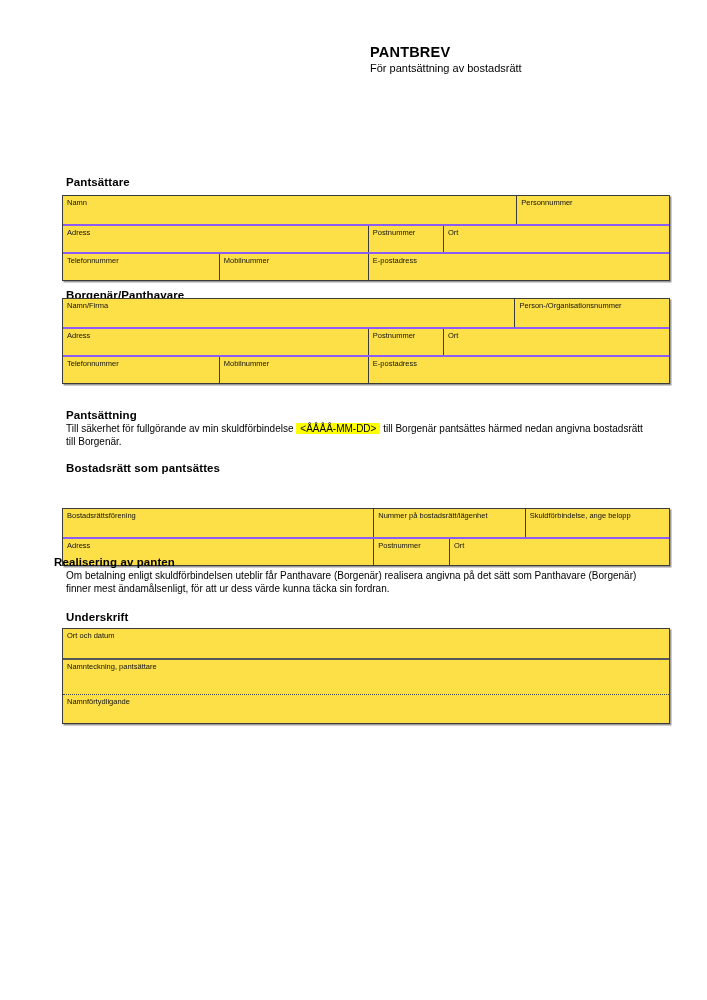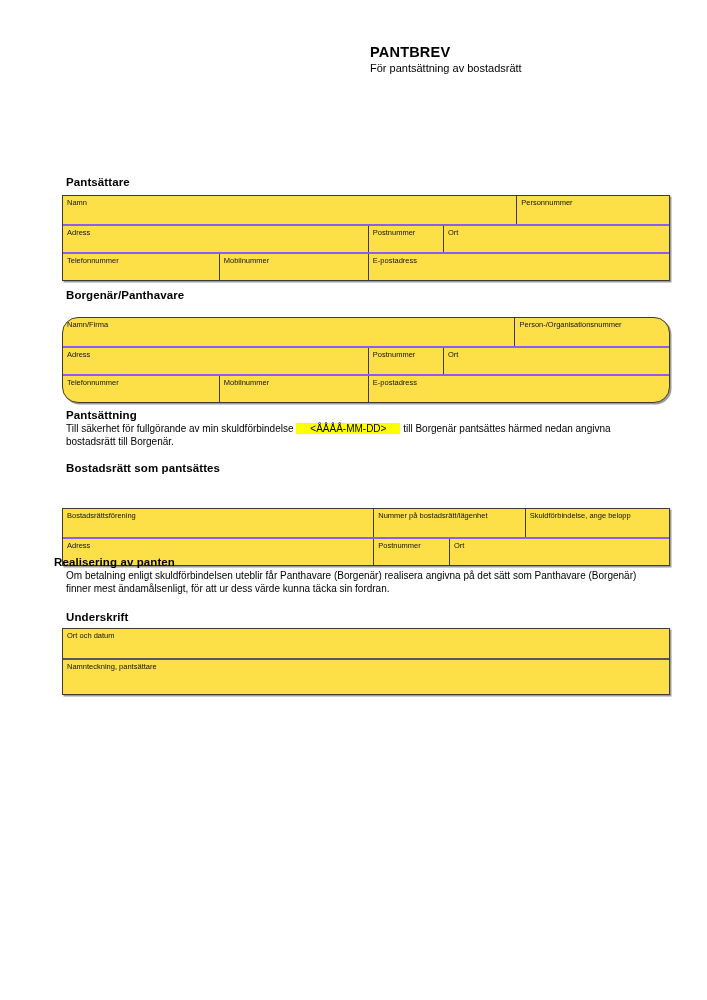--- a/index.html
+++ b/index.html
@@ -43,21 +43,21 @@
   .w-257 { width:25.7%; } .w-246 { width:24.6%; } .w-497 { width:49.7%; }
   
   .w-512 { width:51.2%; } .w-250 { width:25.0%; } .w-238 { width:23.8%; }
   .w-125 { width:12.5%; } .w-363 { width:36.3%; }
   .w-full { width:100%; }
 
   .para {
     position:absolute; left:66px; width:580px;
     font-size:10px; line-height:13px; color:#000;
   }
-  mark.hl { color:#000; padding:0 14px; }
+  mark.hl { color:#000; padding:0 4px; }
 
   
   .sig-row-1 { height:29px; }
   .sig-row-2 { height:36px; border-top:2px solid #575757; }
   .sig-row-3 { height:29px; border-top:1px dotted #4a4a4a; }
 </style>
 </head>
 <body>
 
 <div>
@@ -79,21 +79,21 @@
       <div class="fcell w-373"><span>Ort</span></div>
     </div>
     <div class="frow">
       <div class="fcell w-257"><span>Telefonnummer</span></div>
       <div class="fcell w-246"><span>Mobilnummer</span></div>
       <div class="fcell w-497"><span>E-postadress</span></div>
     </div>
   </div>
 
   <div class="section-heading" style="top:289px;">Borgenär/Panthavare</div>
-  <div class="form-table" style="top:317px;border-radius:16px;">
+  <div class="form-table" style="top:298px;">
     <div class="frow">
       <div class="fcell w-745"><span>Namn/Firma</span></div>
       <div class="fcell w-255"><span>Person-/Organisationsnummer</span></div>
     </div>
     <div class="frow">
       <div class="fcell w-503"><span>Adress</span></div>
       <div class="fcell w-124"><span>Postnummer</span></div>
       <div class="fcell w-373"><span>Ort</span></div>
     </div>
     <div class="frow">
@@ -124,15 +124,18 @@
   <p class="para" style="top:569px;">Om betalning enligt skuldförbindelsen uteblir får Panthavare (Borgenär) realisera angivna på det sätt som Panthavare (Borgenär) finner mest ändamålsenligt, för att ur dess värde kunna täcka sin fordran.</p>
 
   <div class="section-heading" style="top:611px;">Underskrift</div>
   <div class="form-table" style="top:628px;">
     <div class="frow sig-row-1">
       <div class="fcell w-full"><span>Ort och datum</span></div>
     </div>
     <div class="frow sig-row-2">
       <div class="fcell w-full"><span>Namnteckning, pantsättare</span></div>
     </div>
+    <div class="frow sig-row-3">
+      <div class="fcell w-full"><span>Namnförtydligande</span></div>
+    </div>
   </div>
 
 </div>
 
 </body></html>

